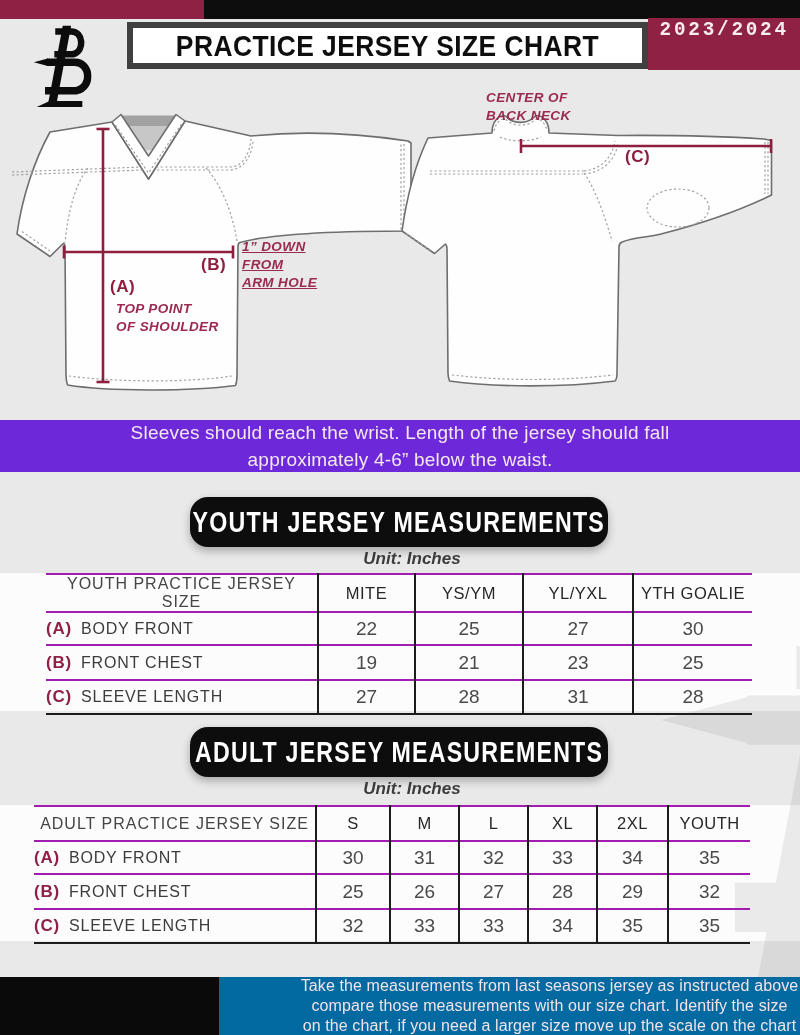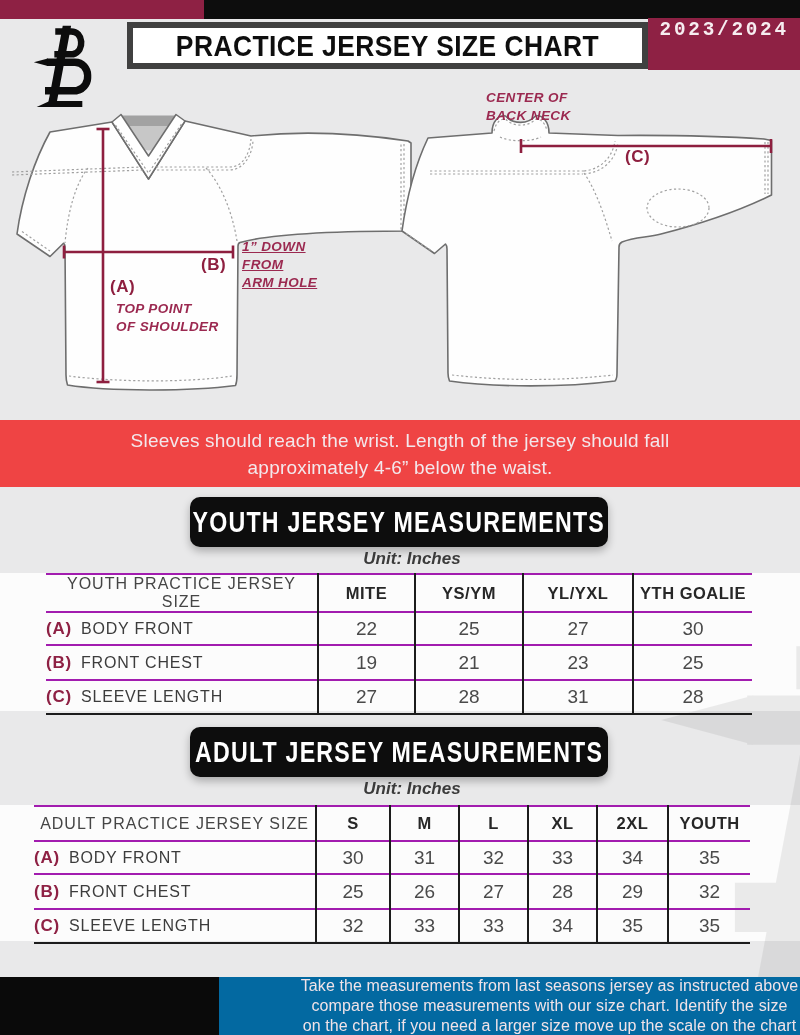--- a/index.html
+++ b/index.html
@@ -31,27 +31,27 @@
   }
   
   .diagram{left:0;top:85px;}
   .mlabel{color:#8e1f3f;font-weight:bold;font-size:17px;letter-spacing:.5px;}
   .mnote{
     color:#9b2950;font-style:italic;font-size:13.5px;line-height:1.33;
     letter-spacing:.4px;white-space:pre-line;font-weight:bold;
   }
   
   .banner{
-    left:0;top:420px;width:800px;height:67px;background:#ef4444;
+    left:0;top:420px;width:800px;height:52px;background:#6d28d9;
     display:flex;align-items:center;justify-content:center;text-align:center;
   }
   .banner div{font-size:19px;line-height:27px;color:#f3e8ec;white-space:pre-line;letter-spacing:.2px;}
   
   .pill{
-    left:190px;width:418px;height:50px;background:#0d0d0d;border-radius:10px;
+    left:190px;width:418px;height:50px;background:#0d0d0d;border-radius:18px;
     box-shadow:0 4px 9px rgba(0,0,0,.28);
     display:flex;align-items:center;justify-content:center;
   }
   .pill span{
     display:inline-block;transform:scaleX(.8);white-space:nowrap;
     color:#fff;font-weight:bold;font-size:29px;letter-spacing:1.5px;
   }
   .unit{left:12px;width:800px;text-align:center;font-style:italic;font-weight:bold;
     font-size:17px;color:#3b3b3b;}
   .band{left:0;width:800px;background:#fcfcfc;z-index:0;}
@@ -59,21 +59,21 @@
   .watermark{left:612px;top:462px;z-index:1;color:#6f6f6f;opacity:.12;}
   
   table.sizes{
     position:absolute;border-collapse:collapse;table-layout:fixed;z-index:2;
   }
   table.sizes tr{border-top:2px solid #a21caf;}
   table.sizes{border-bottom:2px solid #1c1c1c;}
   table.sizes td{border-left:2px solid #1c1c1c;padding:0;vertical-align:middle;}
   table.sizes td:first-child{border-left:none;}
   td.lblhd{text-align:center;font-size:16px;letter-spacing:1px;color:#454545;}
-  td.szhd{text-align:center;font-size:16.5px;font-weight:bold;letter-spacing:.5px;color:#272727;}
+  td.szhd{text-align:center;font-size:16.5px;font-weight:normal;letter-spacing:.5px;color:#272727;}
   td.lbl{padding-left:24px;font-size:16px;letter-spacing:.8px;color:#3c3c3c;}
   td.lbl .key{color:#8e2144;font-weight:bold;margin-right:9px;font-size:17px;}
   td.val{text-align:center;font-size:19px;color:#4a4a4a;}
   tr.hd{height:35px;} tr.r1{height:33px;} tr.r2{height:35px;} tr.r3{height:34px;}
   
   .footer-black{left:0;top:977px;width:219px;height:58px;background:#0a0a0a;z-index:3;}
   .footer-maroon{
     left:219px;top:977px;width:581px;height:58px;background:#0369a1;z-index:3;
     display:flex;align-items:center;justify-content:center;text-align:center;padding-left:40px;
   }

